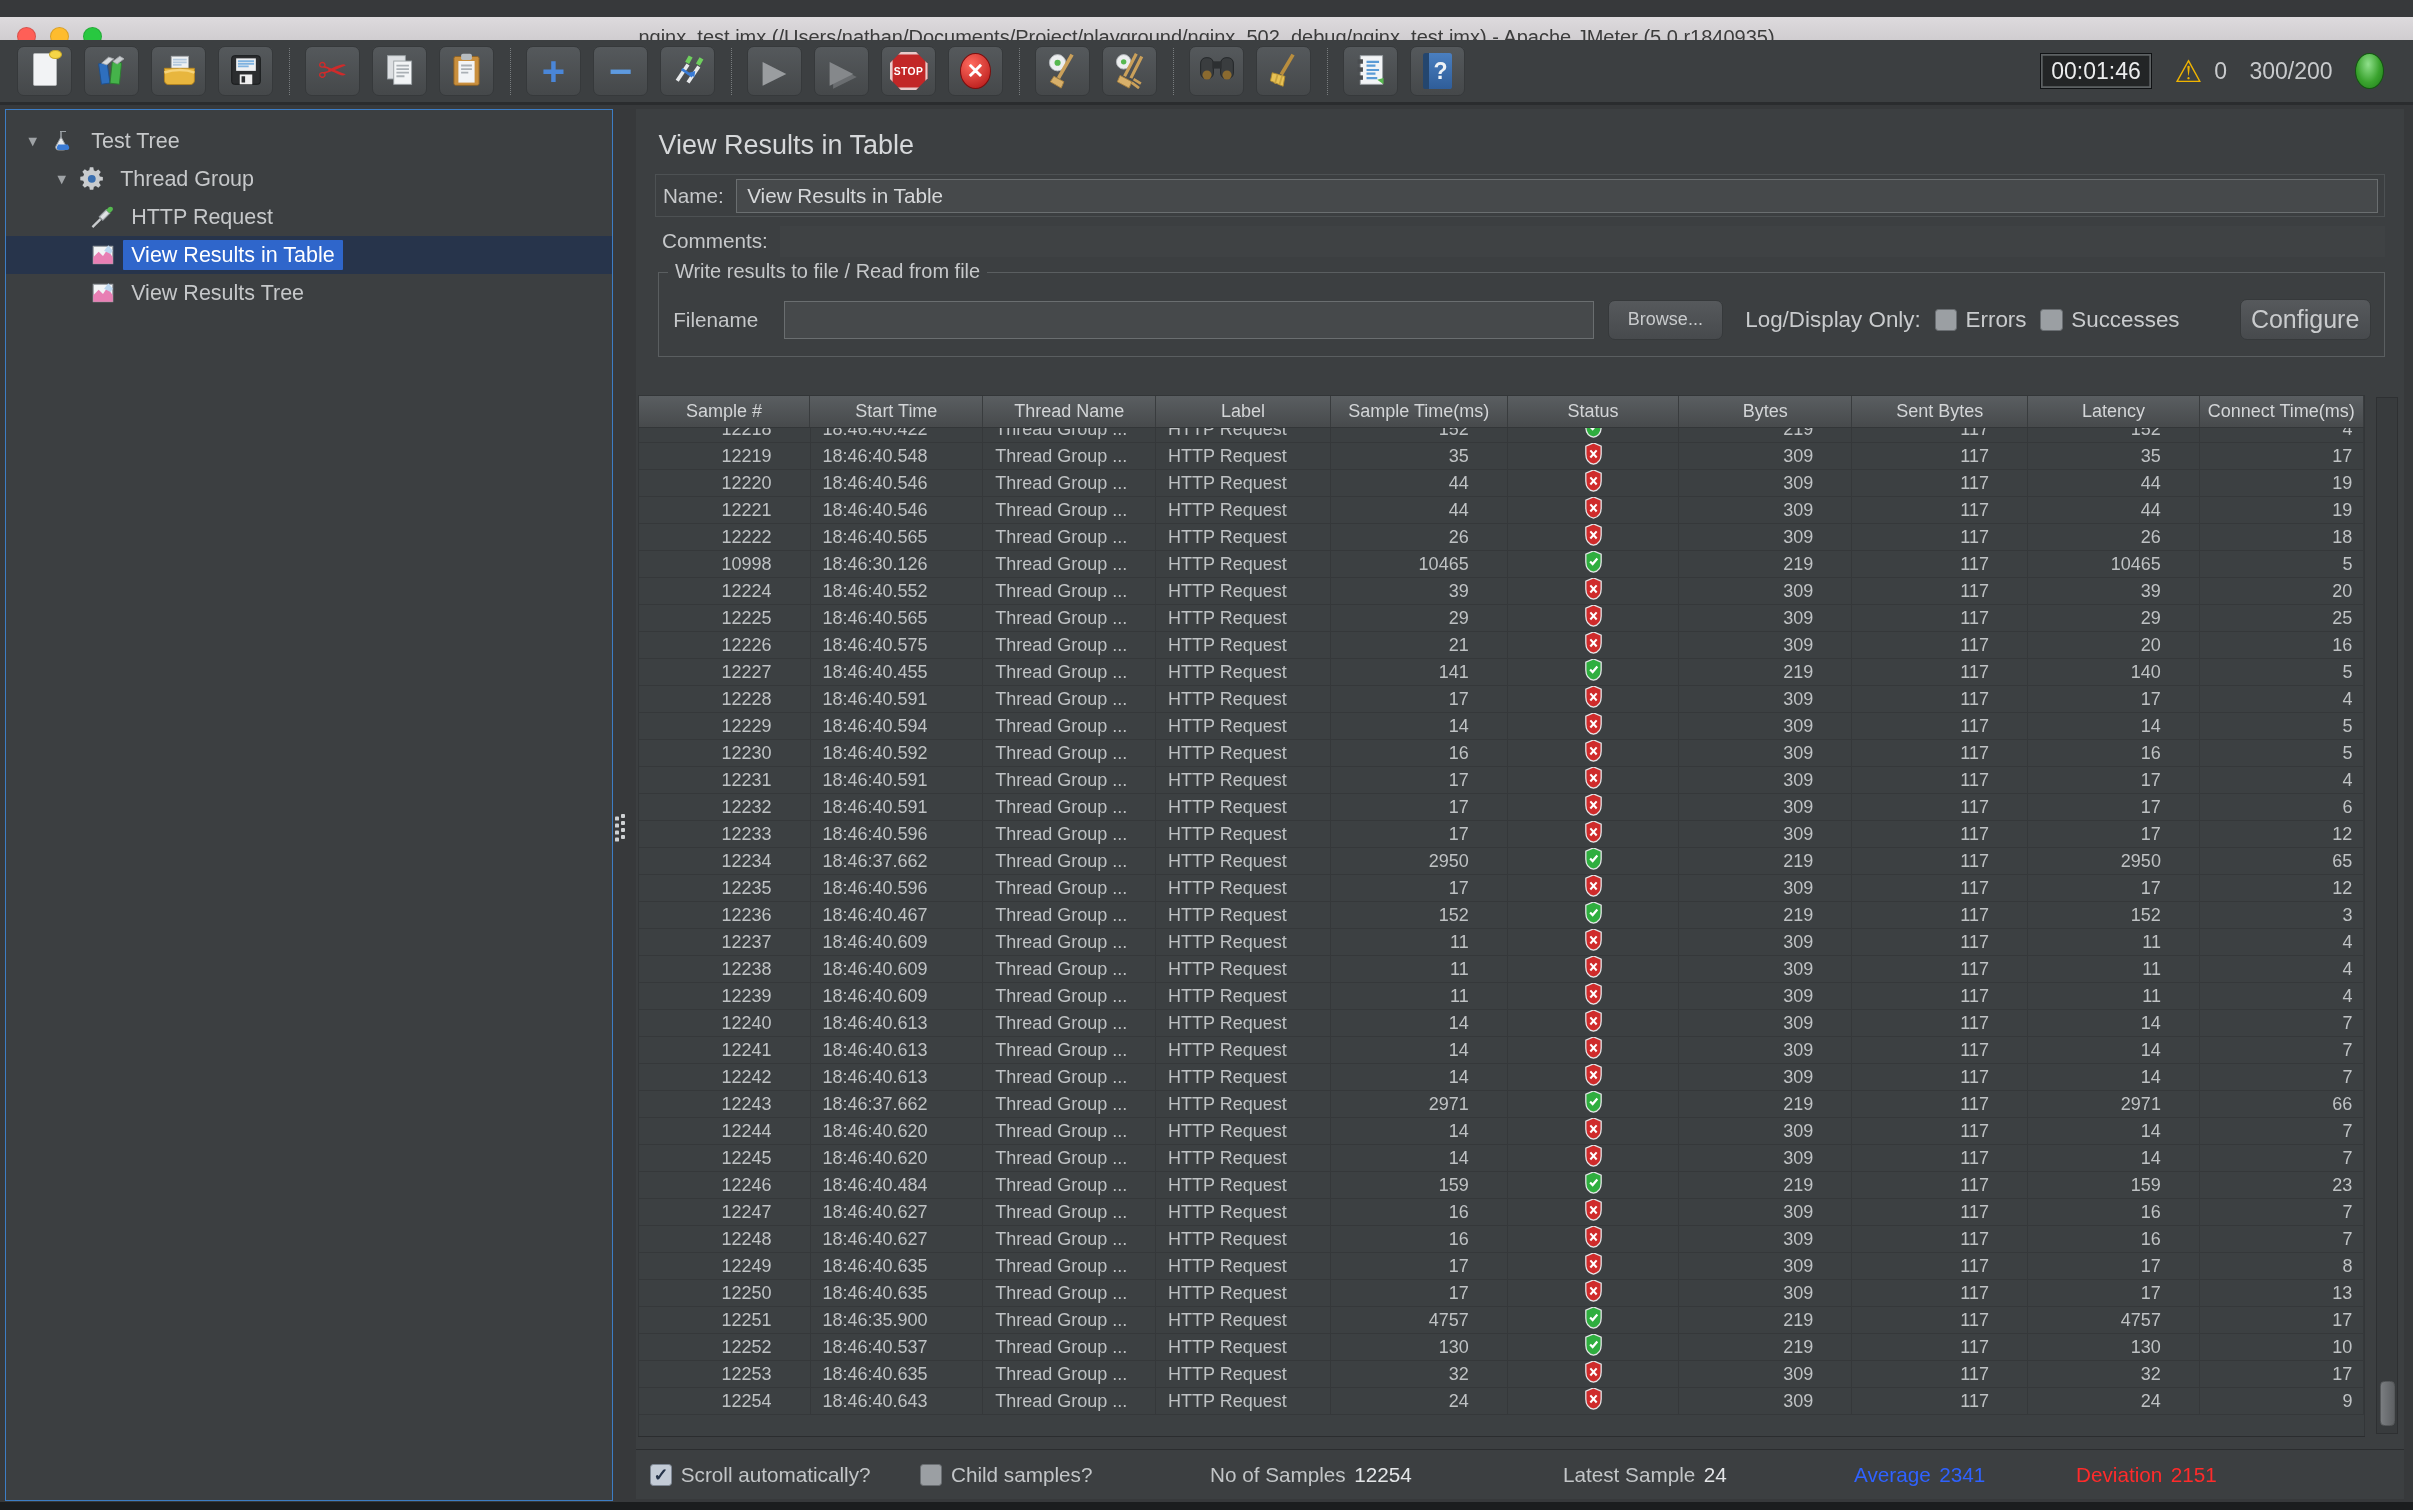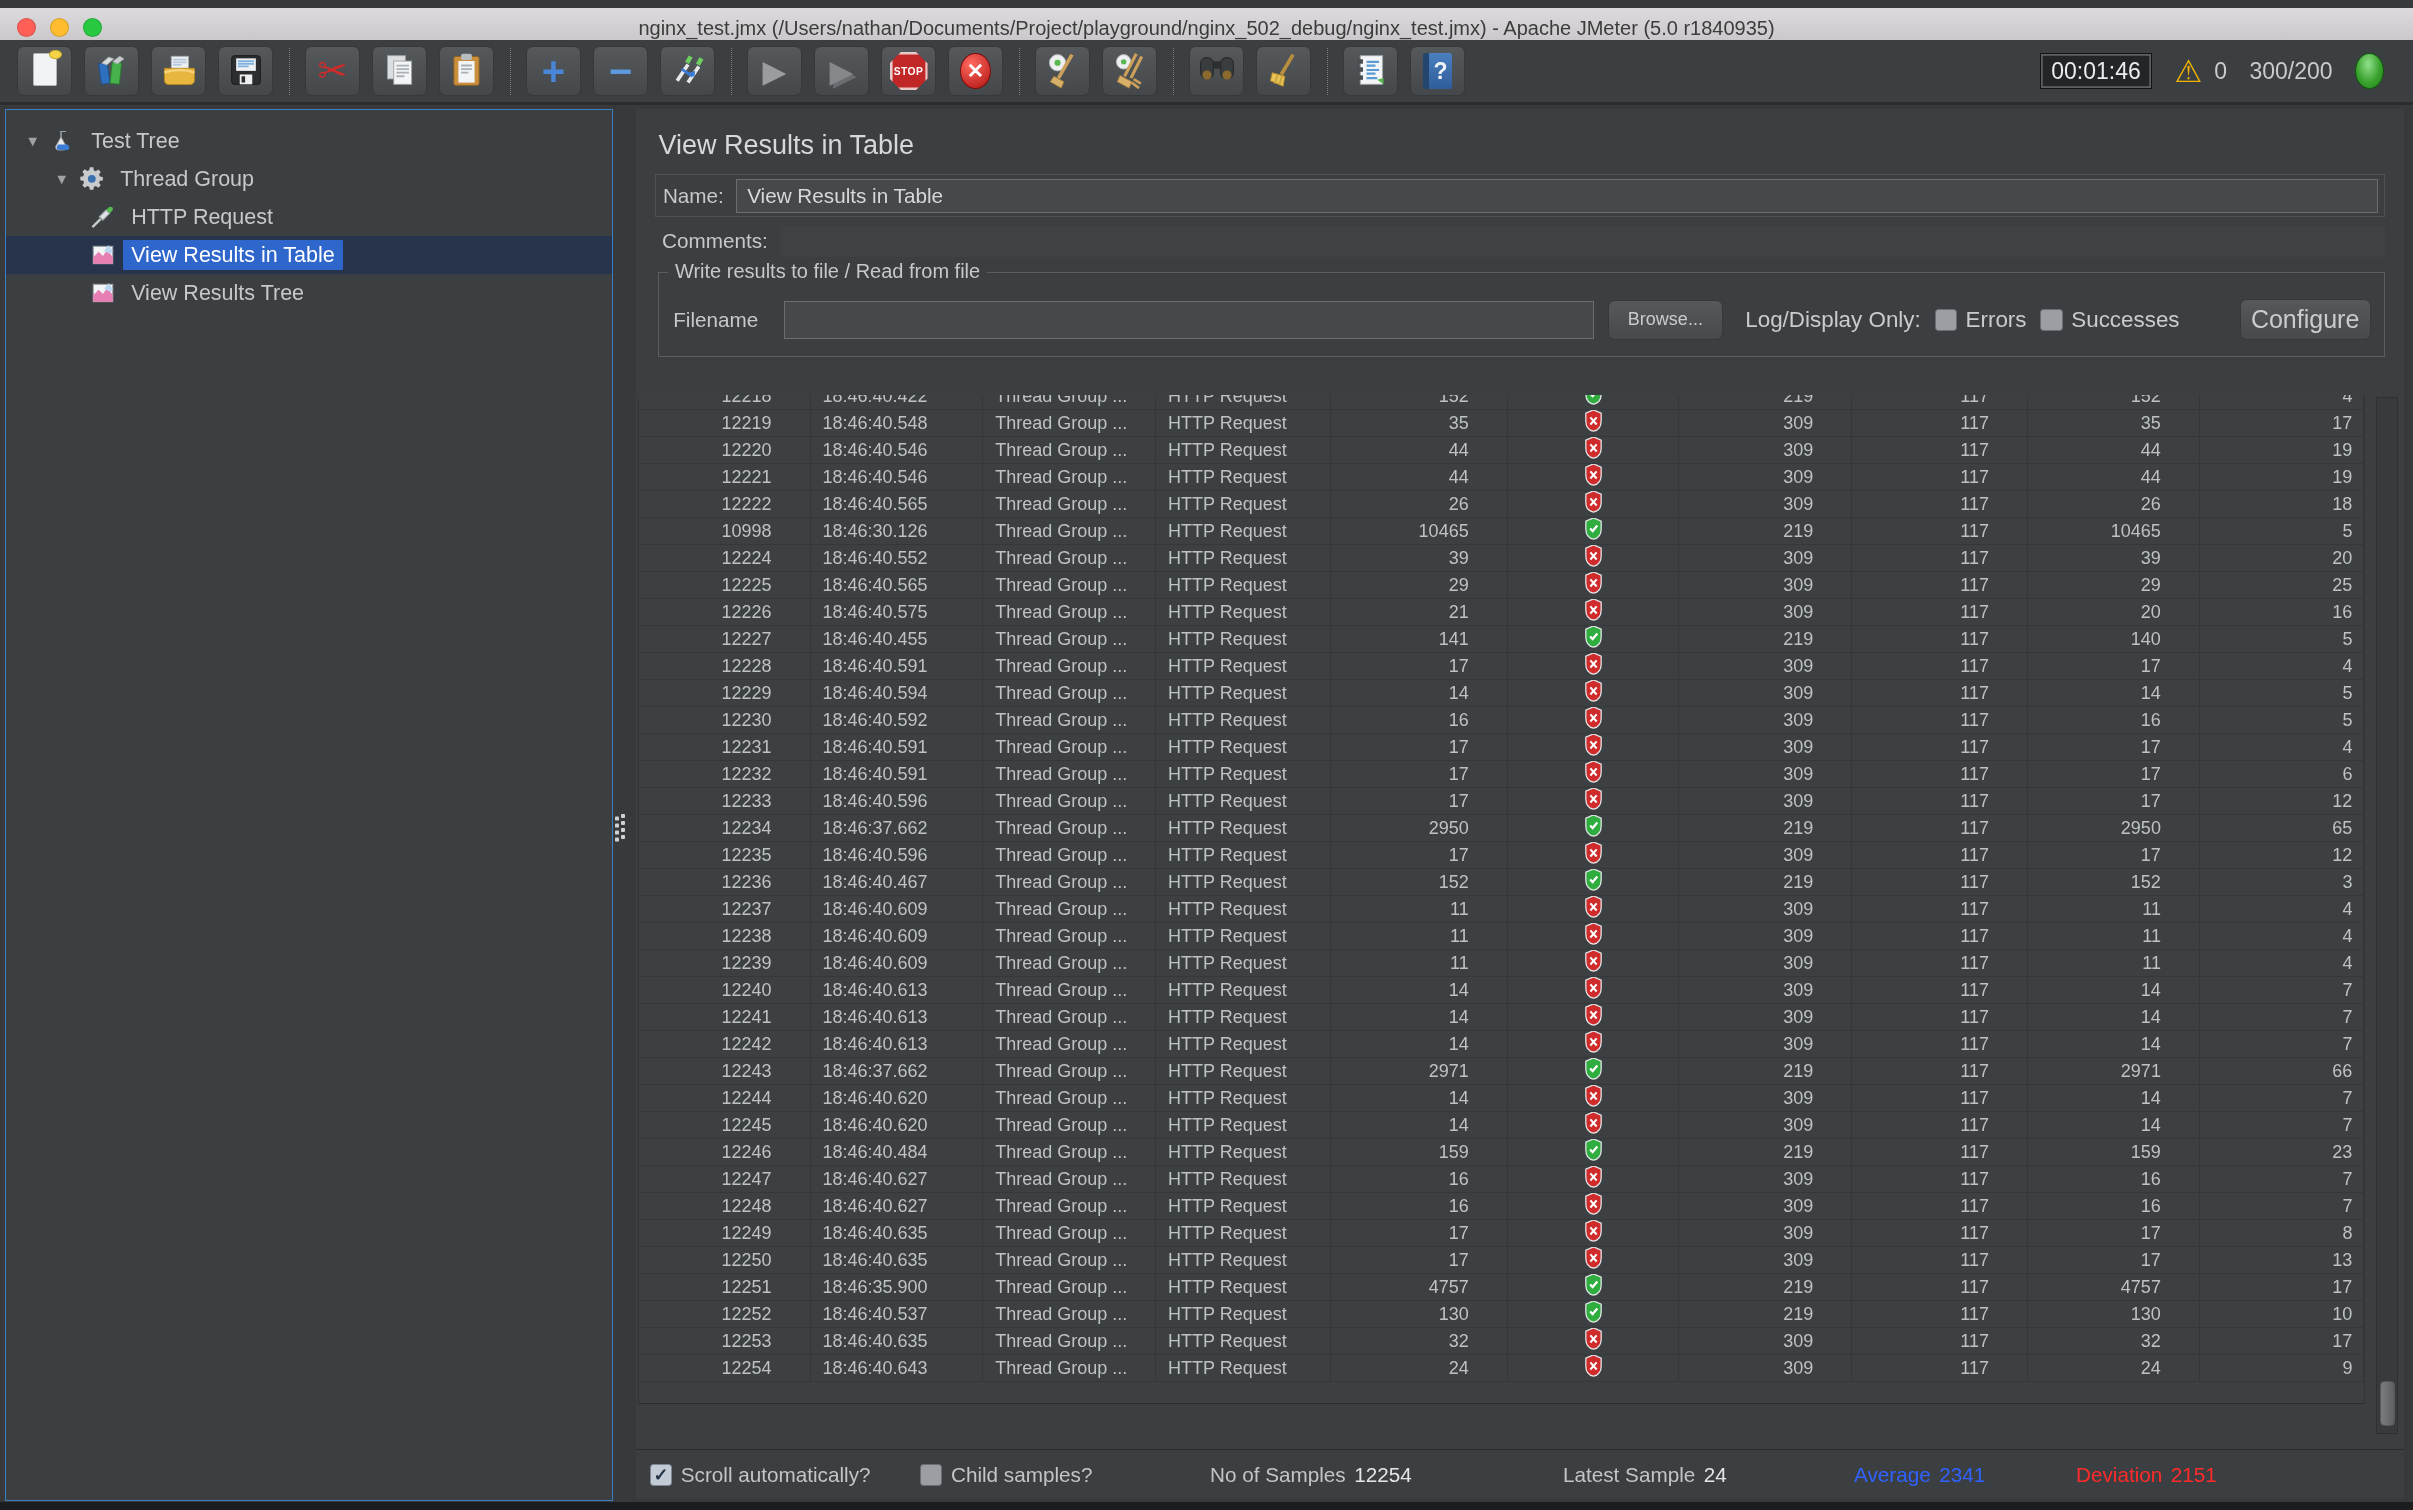--- a/index.html
+++ b/index.html
@@ -5,21 +5,21 @@
   * { box-sizing: border-box; margin: 0; padding: 0; }
   html,body { width:2413px; height:1511px; }
   body {
     font-family: "Liberation Sans", sans-serif;
     background:#37393b;
     position:relative;
     overflow:hidden;
     color:#c6c8ca;
   }
   
-  .titlebar{position:absolute;top:8px;left:0;right:0;height:37px;
+  .titlebar{position:absolute;top:17px;left:0;right:0;height:37px;
     background:linear-gradient(#dddadd,#c9c6c9);border-bottom:0.9px solid #a3a0a3;}
   .traffic{position:absolute;left:17px;top:10.3px;display:flex;gap:13.8px;}
   .light{width:19px;height:19px;border-radius:50%;border:0.9px solid rgba(0,0,0,.15);}
   .light.red{background:#ff5f57}.light.yellow{background:#febc2e}.light.green{background:#28c840}
   .win-title{position:absolute;left:0;right:0;top:0;height:40px;display:flex;align-items:center;justify-content:center;
     font-size:20px;color:#3c3c3c;white-space:nowrap;}
   
   .toolbar{position:absolute;top:40px;left:0;right:0;height:65px;background:#3c3f41;
     border-bottom:3.4px solid #2a2c2e;display:flex;align-items:center;padding:0 17px;}
   .tb-group{display:flex;gap:12px;align-items:center;}
@@ -376,20 +376,32 @@
       </span>
       <span class="cb-group">
         <span class="cb" id="cb-successes"></span>
         <span class="cb-label">Successes</span>
       </span>
       <div class="btn configure-btn">Configure</div>
     </div>
   </div>
 
   <div class="table-wrap">
+    <div class="thead" id="thead">
+        <div class="th" style="width: 172px;">Sample #</div>
+        <div class="th" style="width: 173px;">Start Time</div>
+        <div class="th" style="width: 173px;">Thread Name</div>
+        <div class="th" style="width: 175px;">Label</div>
+        <div class="th" style="width: 177px;">Sample Time(ms)</div>
+        <div class="th" style="width: 172px;">Status</div>
+        <div class="th" style="width: 173px;">Bytes</div>
+        <div class="th" style="width: 176px;">Sent Bytes</div>
+        <div class="th" style="width: 172px;">Latency</div>
+        <div class="th" style="width: 164px;">Connect Time(ms)</div>
+      </div>
     <div class="tbody" id="tbody">
         <div class="tr" style="margin-top: -12px;">
           <div class="td r" style="width: 172px;">12218</div>
           <div class="td l" style="width: 173px;">18:46:40.422</div>
           <div class="td l" style="width: 173px;">Thread Group ...</div>
           <div class="td l" style="width: 175px;">HTTP Request</div>
           <div class="td r" style="width: 177px;">152</div>
           <div class="td c" style="width: 172px;">
             <span><svg width="19" height="23" viewBox="0 0 22 27">
                 <path d="M11 1L20 5v9c0 7-4 11-9 12C6 25 2 21 2 14V5z" fill="#2fae3f" stroke="#e4e6e8" stroke-width="1.5"></path>

